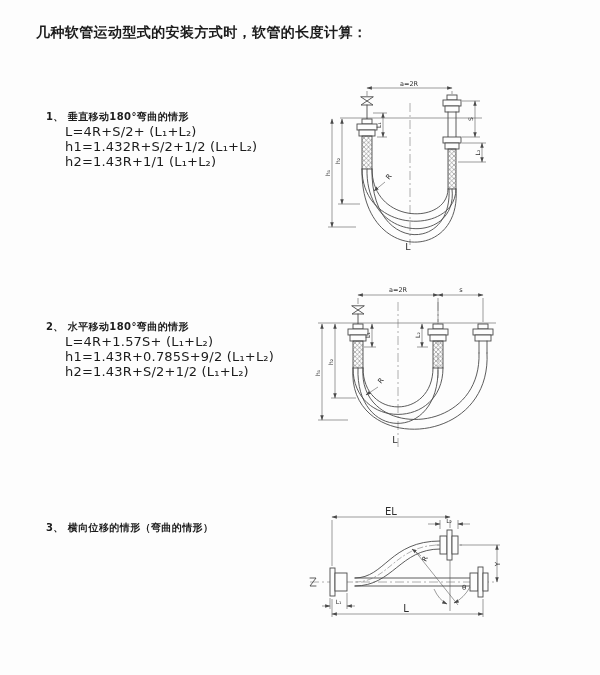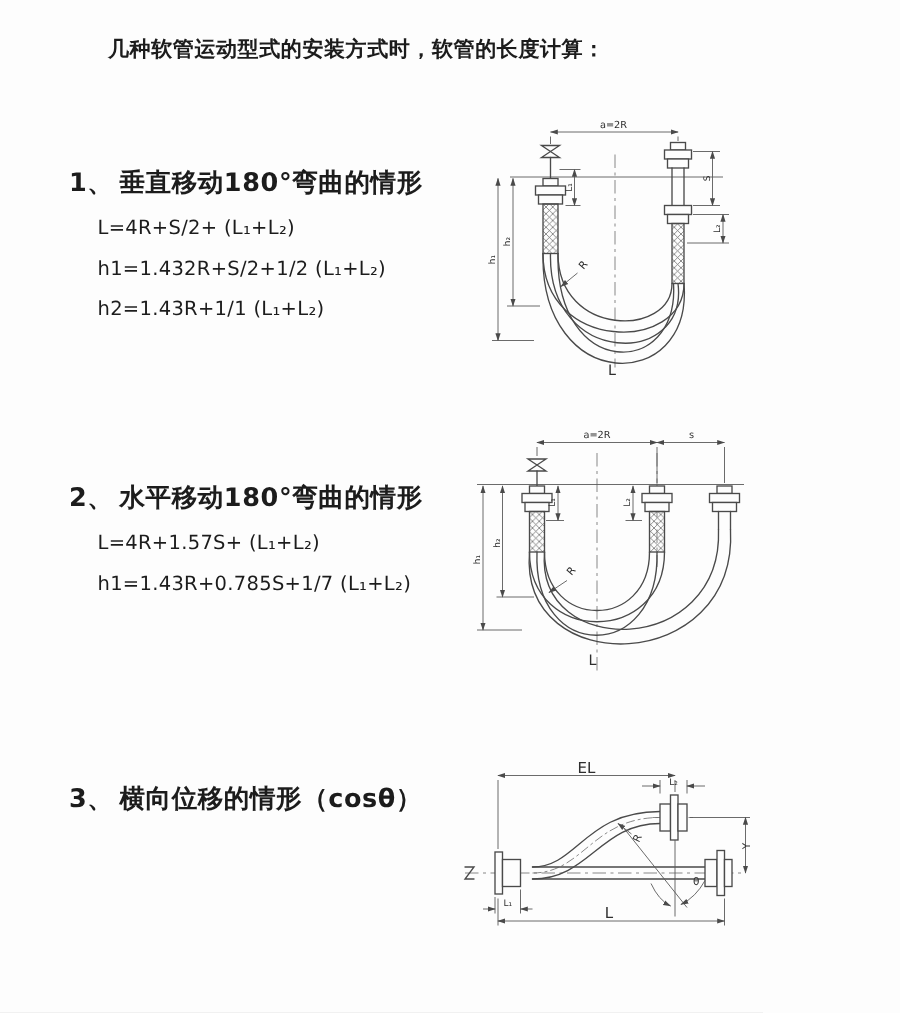--- a/index.html
+++ b/index.html
@@ -4,27 +4,27 @@
 <style>
   html,body{margin:0;padding:0;background:#e8e8e8;}
   .page{
     position:relative;width:600px;height:675px;margin:0 auto;
     background:var(--background,#fdfdfd);
     font-family:"DejaVu Sans","Liberation Sans",sans-serif;
     color:var(--ink,#1c1c1c);overflow:hidden;
   }
   .doc-title{
     position:absolute;left:36px;top:24px;
-    font-size:14px;font-weight:700;letter-spacing:.4px;color:var(--ink,#1c1c1c);margin-left:36px;
+    font-size:14px;font-weight:700;letter-spacing:.4px;color:var(--ink,#1c1c1c);
   }
   .sec{position:absolute;left:46px;width:275px;}
   #sec1{top:110px}#sec2{top:320px}#sec3{top:521px}
-  .sec-heading{font-size:17px;font-weight:700;letter-spacing:.4px;white-space:nowrap;}
+  .sec-heading{font-size:10px;font-weight:700;letter-spacing:.4px;white-space:nowrap;}
   .sec-heading .no{margin-right:4px;}
-  .formula{font-size:13px;font-weight:500;margin-left:19px;margin-top:12px;letter-spacing:.2px;white-space:nowrap;}
+  .formula{font-size:13px;font-weight:500;margin-left:19px;letter-spacing:.2px;white-space:nowrap;}
   svg.diagram{position:absolute;}
   #d1{left:310px;top:75px}
   #d2{left:310px;top:280px}
   #d3{left:300px;top:503px}
   svg .geo{stroke:var(--line,#4a4a4a);fill:none;stroke-width:.9;stroke-linecap:round;}
   svg .part{stroke:var(--line,#4a4a4a);fill:#fdfdfd;stroke-width:.9;}
   svg .dim{stroke:var(--dim,#5a5a5a);fill:none;stroke-width:.6;}
   svg .cl{stroke:#6e6e6e;fill:none;stroke-width:.55;stroke-dasharray:9 3 2 3;}
   svg .hdash{stroke:#6e6e6e;fill:none;stroke-width:.55;stroke-dasharray:6 2 2 2;}
   svg .lab{fill:#2e2e2e;font-family:"DejaVu Sans",sans-serif;}
@@ -47,26 +47,27 @@
     <div class="formula">L=4R+S/2+ (L₁+L₂)</div>
     <div class="formula">h1=1.432R+S/2+1/2 (L₁+L₂)</div>
     <div class="formula">h2=1.43R+1/1 (L₁+L₂)</div>
   </div>
 
   <div class="sec" id="sec2">
     <div class="sec-heading">
       <span class="no">2、</span><span>水平移动180°弯曲的情形</span>
     </div>
     <div class="formula">L=4R+1.57S+ (L₁+L₂)</div>
-    <div class="formula">h1=1.43R+0.785S+1/7 (L₁+L₂)</div>
+    <div class="formula">h1=1.43R+0.785S+9/2 (L₁+L₂)</div>
+    <div class="formula">h2=1.43R+S/2+1/2 (L₁+L₂)</div>
   </div>
 
   <div class="sec" id="sec3">
     <div class="sec-heading">
-      <span class="no">3、</span><span>横向位移的情形（cosθ）</span>
+      <span class="no">3、</span><span>横向位移的情形（弯曲的情形）</span>
     </div>
   </div>
 
   <svg class="diagram" id="d1" width="290" height="182" viewBox="0 0 290 182">
     <defs>
       <marker id="ar1" viewBox="0 0 10 10" refX="9" refY="5" markerWidth="9" markerHeight="9" orient="auto-start-reverse">
         <path d="M0,1.8 L10,5 L0,8.2 z" fill="#4a4a4a"></path>
       </marker>
       <pattern id="h1p" width="4.5" height="4.5" patternUnits="userSpaceOnUse">
         <path d="M0,4.5 L4.5,0 M0,0 L4.5,4.5" stroke="#6a6a6a" stroke-width="0.5"></path>

